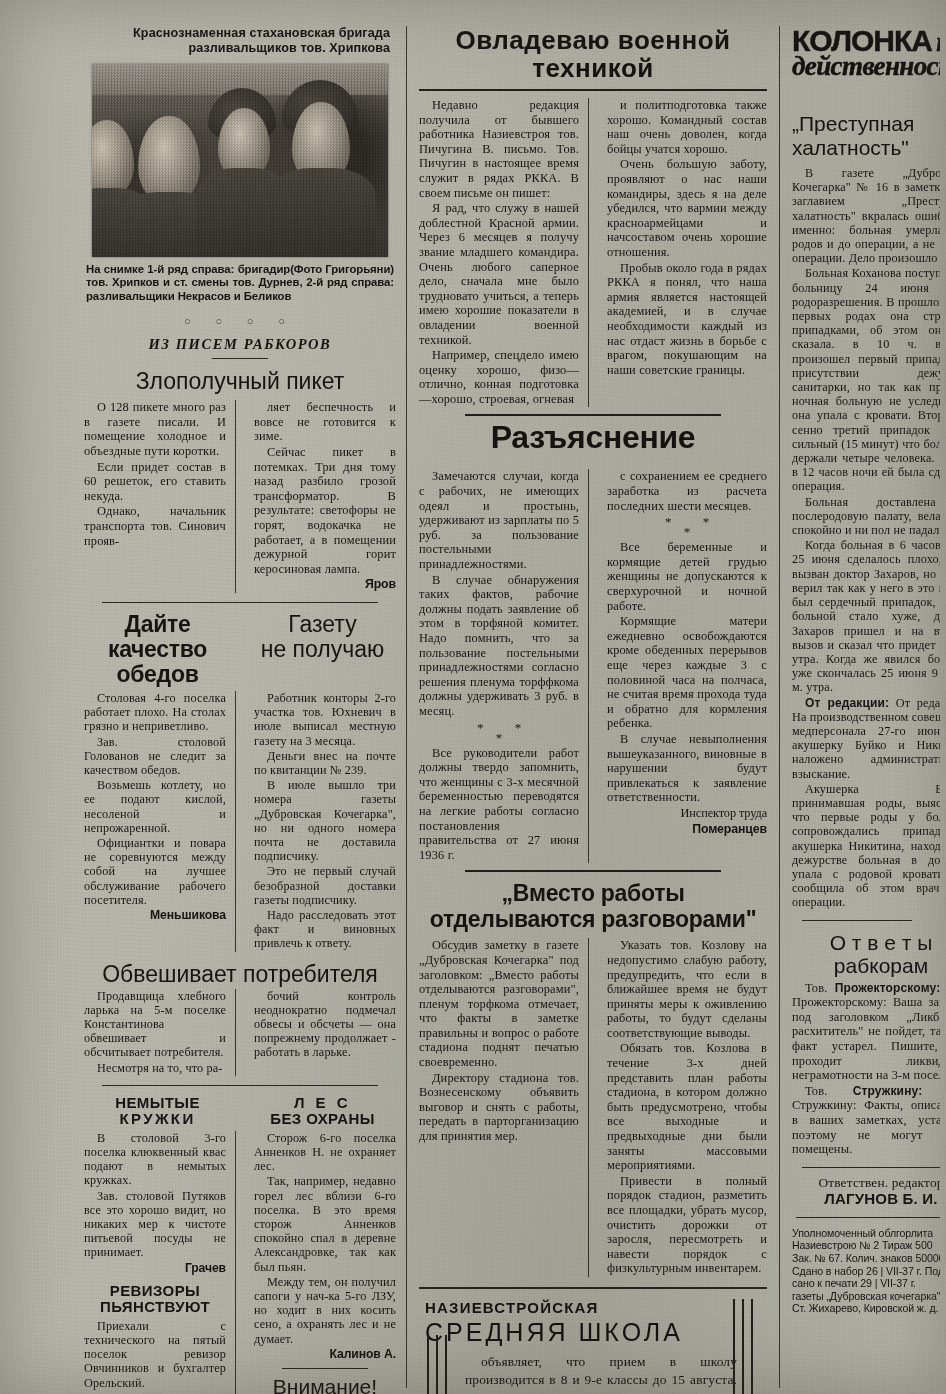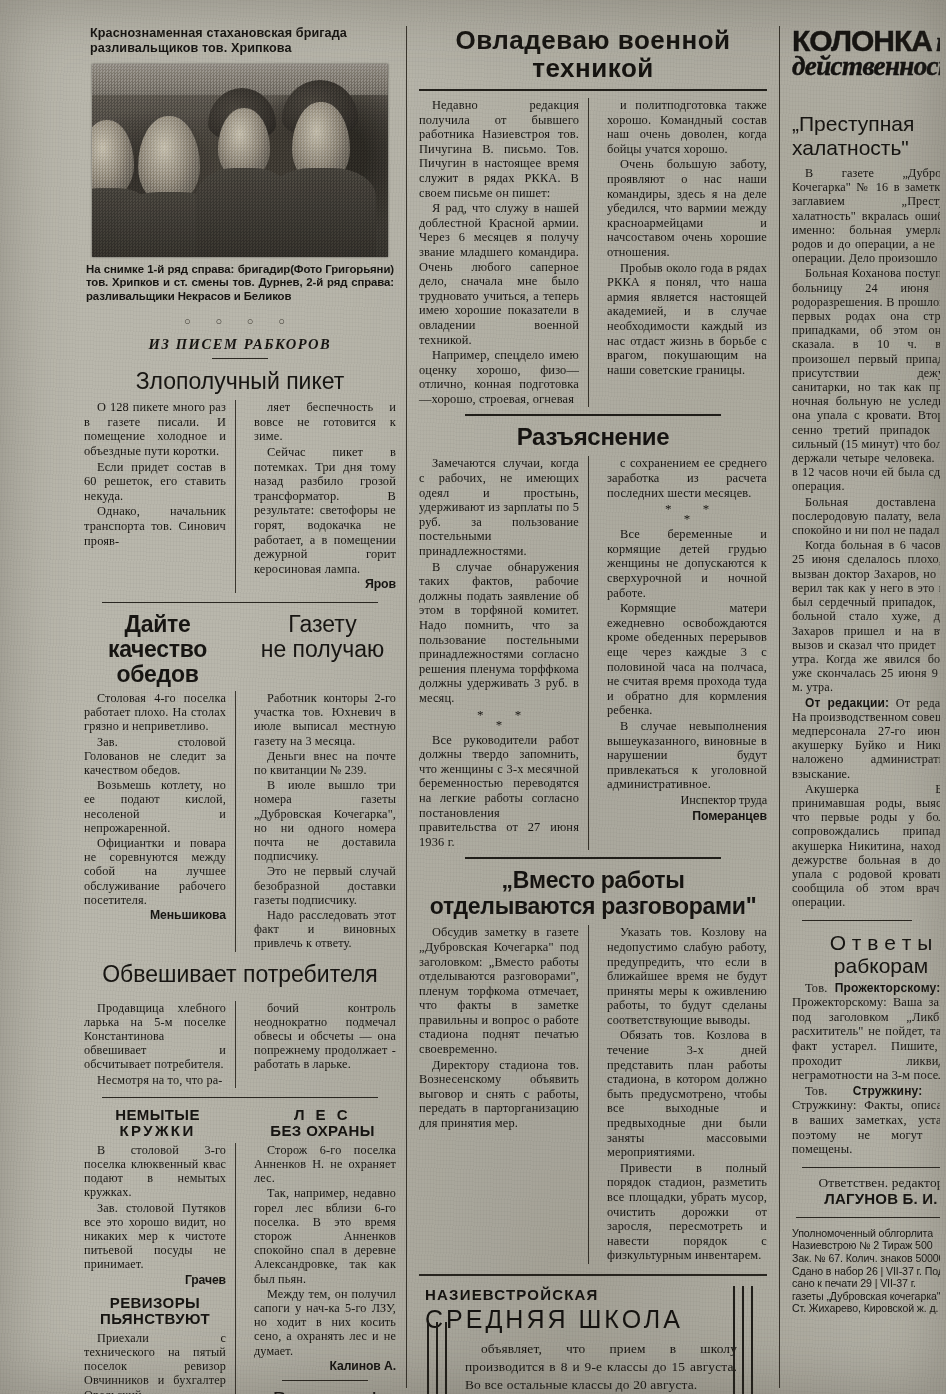--- a/index.html
+++ b/index.html
@@ -112,21 +112,21 @@
   .rule-thin   { border: none; border-top: 1px solid #2b2822; margin: 6px 40px 7px 40px; }
   .rule-mid    { border: none; border-top: 2px solid #22201b; margin: 7px 46px 8px 46px; }
   .rule-full   { border: none; border-top: 1.5px solid #2b2822; margin: 9px 18px 9px 18px; }
 
   
   .photo-head {
     font-family: "Liberation Sans", sans-serif;
     font-weight: bold;
     font-size: 12.6px;
     line-height: 14.5px;
-    text-align: left;
+    text-align: right;
     letter-spacing: .1px;
     margin: 0 6px 9px 6px;
   }
   .photo {
     position: relative;
     width: 296px;
     height: 193px;
     margin: 0 auto;
     background:
       radial-gradient(circle at 18% 62%, #39352f 0 9%, rgba(0,0,0,0) 28%),
@@ -362,21 +362,21 @@
           <p>Работник конторы 2-го участка тов. Юхневич в июле выписал местную газету на 3 месяца.</p>
           <p>Деньги внес на почте по квитанции № 239.</p>
           <p>В июле вышло три номера газеты „Дубровская Кочегарка", но ни одного номера почта не доставила подписчику.</p>
           <p>Это не первый случай безобразной доставки газеты подписчику.</p>
           <p>Надо расследовать этот факт и виновных привлечь к ответу.</p>
         </div>
       </div>
 
       <h2 class="hl-light hl-mid" style="margin-top:10px;">Обвешивает потребителя</h2>
 
-      <div class="split2 tight" style="margin-top:14px;">
+      <div class="split2 tight" style="margin-top:2px;">
         <div class="sc">
           <p>Продавщица хлебного ларька на 5-м поселке Константинова обвешивает и обсчитывает потребителя.</p>
           <p>Несмотря на то, что ра-</p>
         </div>
         <div class="sc">
           <p>бочий контроль неоднократно подмечал обвесы и обсчеты — она попрежнему продолжает - работать в ларьке.</p>
           <p class="sig"></p>
         </div>
       </div>
 
@@ -432,37 +432,37 @@
           <p>Например, спецдело имею оценку хорошо, физо—отлично, конная подготовка—хорошо, строевая, огневая</p>
         </div>
         <div class="sc">
           <p>и политподготовка также хорошо. Командный состав наш очень доволен, когда бойцы учатся хорошо.</p>
           <p>Очень большую заботу, проявляют о нас наши командиры, здесь я на деле убедился, что вармии между красноармейцами и начсоставом очень хорошие отношения.</p>
           <p>Пробыв около года в рядах РККА я понял, что наша армия является настоящей академией, и в случае необходимости каждый из нас отдаст жизнь в борьбе с врагом, покушающим на наши советские границы.</p>
         </div>
       </div>
 
       <hr class="rule-mid">
-      <h2 class="hl-black" style="font-size:24px; line-height:26px; margin-bottom:6px;">Разъяснение</h2>
+      <h2 class="hl-black" style="font-size:32px; line-height:26px; margin-bottom:19px;">Разъяснение</h2>
 
       <div class="split2">
         <div class="sc">
           <p>Замечаются случаи, когда с рабочих, не имеющих одеял и простынь, удерживают из зарплаты по 5 руб. за пользование постельными принадлежностями.</p>
           <p>В случае обнаружения таких фактов, рабочие должны подать заявление об этом в торфяной комитет. Надо помнить, что за пользование постельными принадлежностями согласно решения пленума торффкома должны удерживать 3 руб. в месяц.</p>
           <p class="stars">* *</p>
           <p class="stars2">*</p>
           <p>Все руководители работ должны твердо запомнить, что женщины с 3-х месячной беременностью переводятся на легкие работы согласно постановления правительства от 27 июня 1936 г.</p>
         </div>
         <div class="sc">
           <p>с сохранением ее среднего заработка из расчета последних шести месяцев.</p>
           <p class="stars">* *</p>
           <p class="stars2">*</p>
           <p>Все беременные и кормящие детей грудью женщины не допускаются к сверхурочной и ночной работе.</p>
           <p>Кормящие матери ежедневно освобождаются кроме обеденных перерывов еще через каждые 3 с половиной часа на полчаса, не считая время прохода туда и обратно для кормления ребенка.</p>
-          <p>В случае невыполнения вышеуказанного, виновные в нарушении будут привлекаться к уголовной административное.</p>
+          <p>В случае невыполнения вышеуказанного, виновные в нарушении будут привлекаться к заявление ответственности.</p>
           <p class="sig" style="font-weight:normal; font-family:'Liberation Serif',serif;">Инспектор труда</p>
           <p class="sig">Померанцев</p>
         </div>
       </div>
 
       <hr class="rule-mid">
       <div>
         <div class="hl-black" style="font-size:23px; line-height:26px;">„Вместо работы</div>
         <div class="hl-black" style="font-size:23px; line-height:26px; margin-bottom:6px;">отделываются разговорами"</div>
       </div>

